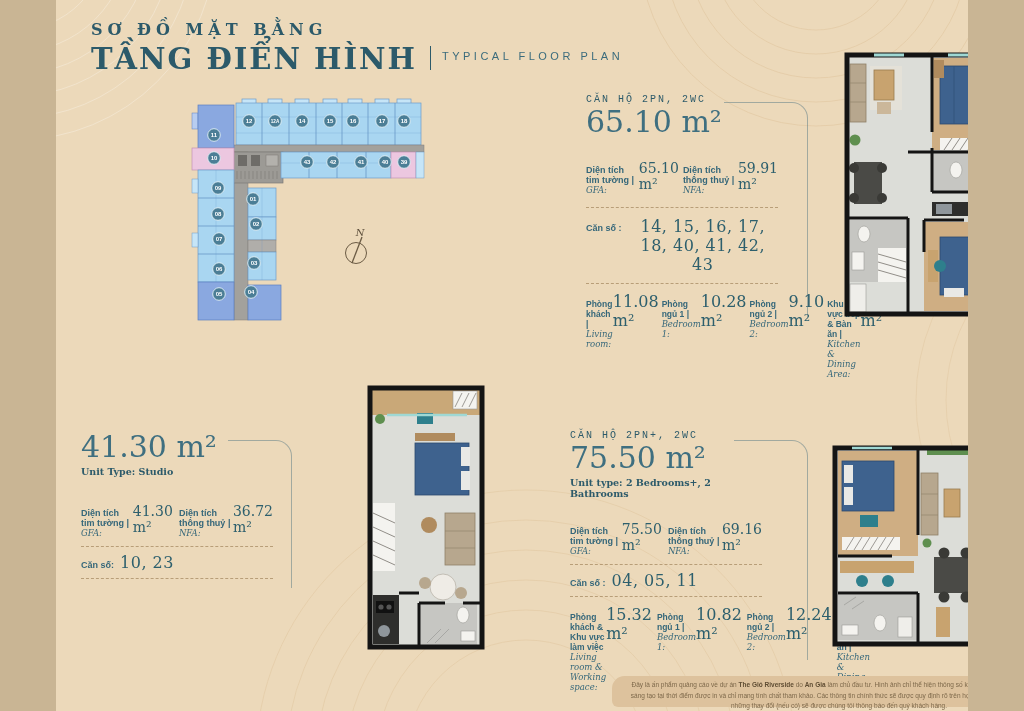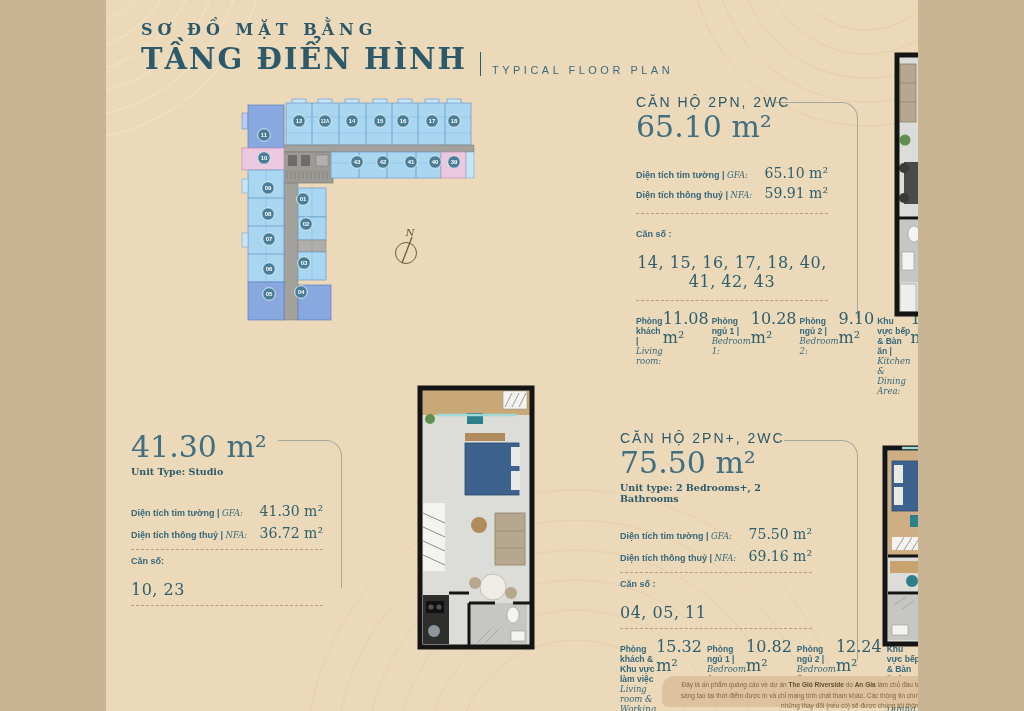--- a/index.html
+++ b/index.html
@@ -1,44 +1,44 @@
 <!DOCTYPE html>
 <html><head>
 <meta charset="utf-8">
 <style>
   * { margin:0; padding:0; box-sizing:border-box; }
   html,body { background:#c9b594; }
   .page {
-    position:relative; width:812px; height:711px; margin:0 auto;
+    position:relative; width:912px; height:711px; margin:0 auto;
     background:#ecd9ba; overflow:hidden;
     font-family:"Liberation Sans", sans-serif; color:#2d5f6d;
   }
   .bg-contours { position:absolute; left:0; top:0; width:1024px; height:711px; pointer-events:none; }
 
   
   .header { position:absolute; left:35px; top:20px; }
   .header .subtitle { font-family:"DejaVu Serif",serif; font-size:16px; font-weight:600; letter-spacing:5px; color:#2c5a6a; }
-  .title-row { display:flex; align-items:flex-end; margin-top:3px; }
+  .title-row { display:flex; align-items:flex-start; margin-top:3px; }
   .title-main { font-family:"DejaVu Serif",serif; font-size:29px; font-weight:bold; letter-spacing:2px; color:#2c5a6a; }
   .title-div { width:1px; height:24px; background:#2c5a6a; margin:4px 11px 0 13px; }
   .title-en { font-family:Liberation Sans, sans-serif; font-size:11px; letter-spacing:3.5px; margin-top:8px; color:#3a6b7c; }
 
   
   .info { position:absolute; width:192px; }
-  .sec-title { font-family:Liberation Sans, sans-serif; font-size:14px; letter-spacing:2px; color:#2c5a6a; white-space:nowrap; }
+  .sec-title { font-family:Liberation Mono, monospace; font-size:10px; letter-spacing:2px; color:#2c5a6a; white-space:nowrap; }
   .sec-area { font-family:"DejaVu Serif",serif; font-size:30px; color:#3f6f80; margin-top:1px; line-height:1.05; }
   .sec-type { font-family:"DejaVu Serif",serif; font-size:9.5px; font-weight:bold; color:#2c5a6a; margin-top:3px; }
-  .rows { margin-top:24px; display:flex; flex-direction:column; gap:4px;text-align:center; }
+  .rows { margin-top:24px; display:flex; flex-direction:row; gap:4px; }
   .row { display:flex; justify-content:space-between; align-items:baseline; }
   .lbl { font-size:9px; font-weight:bold; color:#35677a; }
   .lbl .en { font-style:italic; font-weight:normal; font-family:"DejaVu Serif",serif; font-size:8.5px; }
   .val { font-family:"DejaVu Serif",serif; font-size:14px; color:#2d5f6d; }
   .val-sm { font-family:"DejaVu Serif",serif; font-size:16px; color:#2d5f6d; }
   .dashed { border-top:1px dashed rgba(150,118,76,.6); }
-  .canso-row { display:flex; align-items:baseline; gap:14px; padding:3px 0;flex-direction:column; }
+  .canso-row { display:flex; align-items:baseline; gap:6px; padding:3px 0; }
   .canso-lbl { font-size:9px; font-weight:bold; color:#35677a; white-space:nowrap; }
   .canso-val { font-family:"DejaVu Serif",serif; font-size:16px; letter-spacing:.5px; color:#2d5f6d; }
   .canso-2l { text-align:left; }
   .canso-2l .l2 { text-align:center; }
   .room-rows { display:flex; gap:3px; margin-top:8px; }
   .room-rows .lbl { font-size:8.5px; }
   .lbl2line .en { display:block; }
 
   .bracket { position:absolute; border-top:1px solid rgba(72,112,126,.45); border-right:1px solid rgba(72,112,126,.45); border-top-right-radius:16px; }
 

